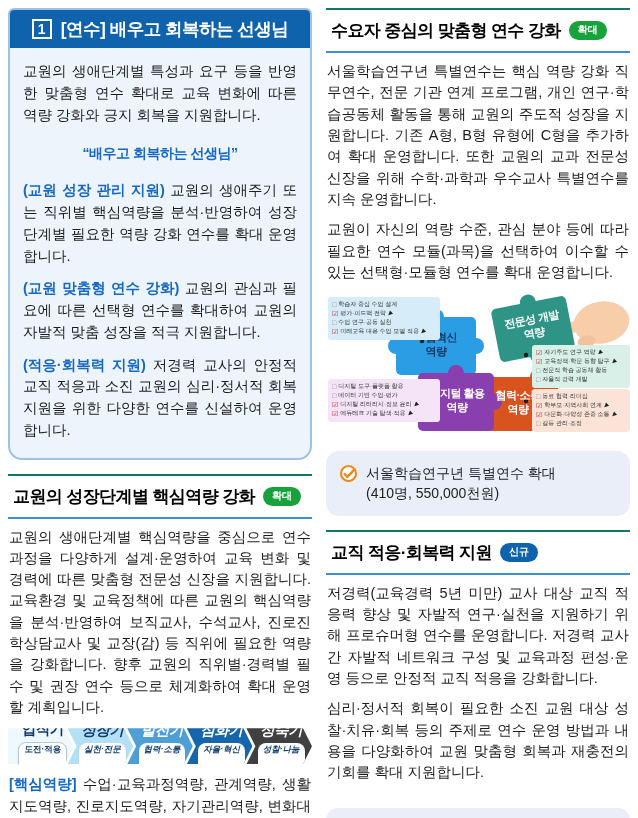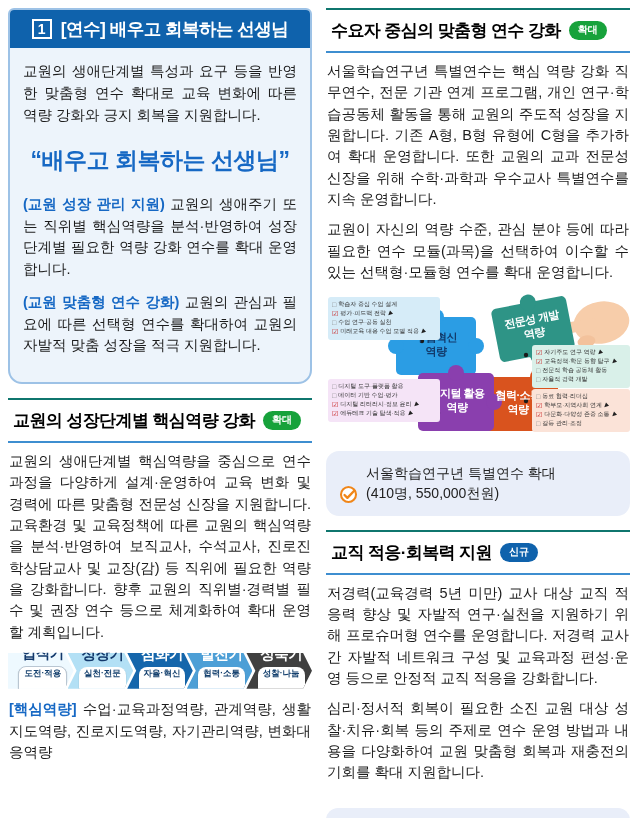--- a/index.html
+++ b/index.html
@@ -9,52 +9,52 @@
   .cols { display:flex; gap:14px; }
   .col { width:304px; flex:0 0 304px; }
 
   
   .hero { border:2px solid #9dc2e6; border-radius:6px 6px 14px 14px; background:#edf4fb; overflow:hidden; }
   .hero-head { background:#0f62ac; color:#fff; display:flex; align-items:center; justify-content:center; gap:9px; padding:7px 4px; }
   .hero-num { display:inline-flex; align-items:center; justify-content:center; width:20px; height:20px; border:2px solid #fff; font-size:14px; font-weight:bold; }
   .hero-title { font-size:17.5px; font-weight:bold; letter-spacing:-0.5px; }
   .hero-body { padding:13px 13px 14px; font-size:14.5px; line-height:1.5; color:#1c1c1c; text-align:justify; }
   .hero-body p { margin-bottom:11px; }
-  .hero-quote { text-align:center; color:#1668c4; font-size:23px; font-weight:bold; margin:17px 0 16px; letter-spacing:-0.5px; }
+  .hero-quote { text-align:center; color:#1668c4; font-size:14px; font-weight:bold; margin:17px 0 16px; letter-spacing:-0.5px; }
   .pt-label { color:#1668c4; font-weight:bold; }
 
   
   .sec-head { display:flex; align-items:center; gap:8px; border-top:2px solid #0f766e; border-bottom:2px solid #3e8ed0; padding:9px 2px 9px 5px; margin-bottom:8px; }
   .sec-title { font-size:17px; font-weight:bold; color:#000; letter-spacing:-0.6px; }
   .badge { color:#fff; font-size:10px; font-weight:bold; padding:2px 9px 3px; border-radius:11px; white-space:nowrap; }
   .badge.green { background:#17a23b; }
   .badge.blue { background:#0f62ac; }
   .sec-body { font-size:14.5px; line-height:1.47; color:#1c1c1c; text-align:justify; margin:4px 1px 8px; }
   .sec-body + .sec-body { margin-top:9px; }
 
   
   .stages { display:flex; margin:10px 0 10px; height:36px; }
   .stage { flex:1 1 0; display:flex; flex-direction:column; align-items:center; justify-content:center; gap:3px; padding-left:8px; padding-right:4px; }
-  .stage + .stage { margin-left:-6px; clip-path:polygon(0 0, calc(100% - 9px) 0, 100% 50%, calc(100% - 9px) 100%, 0 100%, 9px 50%); }
+  .stage + .stage { margin-left:-6px; clip-path:polygon(0 0, calc(100% - 9px) 0, 100% 50%, calc(100% - 9px) 100%, 0 100%, 9px 50%);font-style:italic; }
   .stage:first-child { clip-path:polygon(0 0, calc(100% - 9px) 0, 100% 50%, calc(100% - 9px) 100%, 0 100%); }
   .stage-name { font-size:14.5px; font-weight:bold; letter-spacing:-0.5px; }
   .stage-sub { background:#fff; color:#14406e; font-size:8.5px; font-weight:bold; padding:1px 5px 16px; border-radius:8px; box-shadow:0 1px 1px rgba(0,0,0,.35); white-space:nowrap; }
   .stage.s1 { background:#eef9ff; color:#12386b; }
   .stage.s1 .stage-sub { border:1px solid #b9c6d2; }
   .stage.s2 { background:#b3e0f5; color:#12386b; }
   .stage.s3 { background:#4d9fd6; color:#fff; }
   .stage.s4 { background:#1566ab; color:#fff; }
   .stage.s5 { background:#404040; color:#fff; }
 
   .competency { font-size:14.5px; line-height:1.5; color:#1c1c1c; margin:4px 1px 12px; text-align:justify; }
   .comp-label { color:#1668c4; font-weight:bold; }
 
   
   .note { background:#e9eef9; border-radius:13px; padding:12px 13px; margin-top:6px; }
-  .note-item { display:flex; gap:8px; font-size:14px; color:#222; line-height:1.45;align-items:flex-end; }
+  .note-item { display:flex; gap:8px; font-size:14px; color:#222; line-height:1.45; }
   .note-ic { flex:0 0 19px; width:19px; height:19px; margin-top:1px; }
   .note-amount { display:block; }
 
   
   .puzzle { position:relative; width:304px; height:150px; margin:6px 0 10px; }
   .puzzle svg.bg { position:absolute; inset:0; }
   .pz-label { position:absolute; text-align:center; font-weight:bold; font-size:11px; line-height:1.25; letter-spacing:-0.5px; }
   .pz-label span { display:block; }
   .pz-blue { left:72px; top:40px; width:76px; color:#123a6b; }
   .pz-teal { left:170px; top:22px; width:74px; color:#fff; transform:rotate(-11deg); }
@@ -84,20 +84,21 @@
       <div class="hero">
         <div class="hero-head">
           <span class="hero-num">1</span>
           <span class="hero-title">[연수] 배우고 회복하는 선생님</span>
         </div>
         <div class="hero-body">
           <p>교원의 생애단계별 특성과 요구 등을 반영한 맞춤형 연수 확대로 교육 변화에 따른 역량 강화와 긍지 회복을 지원합니다.</p>
           <div class="hero-quote">“배우고 회복하는 선생님”</div>
           <p><span class="pt-label">(교원 성장 관리 지원)</span> <span>교원의 생애주기 또는 직위별 핵심역량을 분석·반영하여 성장단계별 필요한 역량 강화 연수를 확대 운영합니다.</span></p>
           <p><span class="pt-label">(교원 맞춤형 연수 강화)</span> <span>교원의 관심과 필요에 따른 선택형 연수를 확대하여 교원의 자발적 맞춤 성장을 적극 지원합니다.</span></p>
+          <p style="margin-bottom:2px"><span class="pt-label">(적응·회복력 지원)</span> <span>저경력 교사의 안정적 교직 적응과 소진 교원의 심리·정서적 회복 지원을 위한 다양한 연수를 신설하여 운영합니다.</span></p>
         </div>
       </div>
 
       <div class="gap14"></div>
 
       <div>
         <div class="sec-head">
           <span class="sec-title">교원의 성장단계별 핵심역량 강화</span>
           <span class="badge green">확대</span>
         </div>
@@ -105,27 +106,27 @@
 
         <div class="stages">
           <div class="stage s1">
             <span class="stage-name">입직기</span>
             <span class="stage-sub">도전·적용</span>
           </div>
           <div class="stage s2">
             <span class="stage-name">성장기</span>
             <span class="stage-sub">실천·전문</span>
           </div>
+          <div class="stage s3">
+            <span class="stage-name">발전기</span>
+            <span class="stage-sub">협력·소통</span>
+          </div>
           <div class="stage s4">
             <span class="stage-name">심화기</span>
             <span class="stage-sub">자율·혁신</span>
-          </div>
-          <div class="stage s3">
-            <span class="stage-name">발전기</span>
-            <span class="stage-sub">협력·소통</span>
           </div>
           <div class="stage s5">
             <span class="stage-name">성숙기</span>
             <span class="stage-sub">성찰·나눔</span>
           </div>
         </div>
 
         <p class="competency">
           <span class="comp-label">[핵심역량]</span>
           <span>수업·교육과정역량, 관계역량, 생활지도역량, 진로지도역량, 자기관리역량, 변화대응역량</span>

